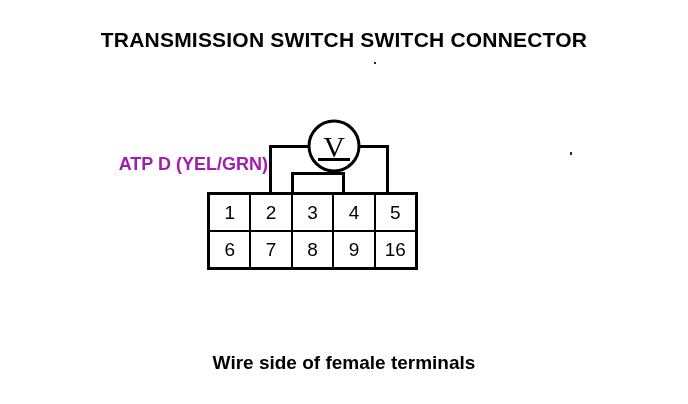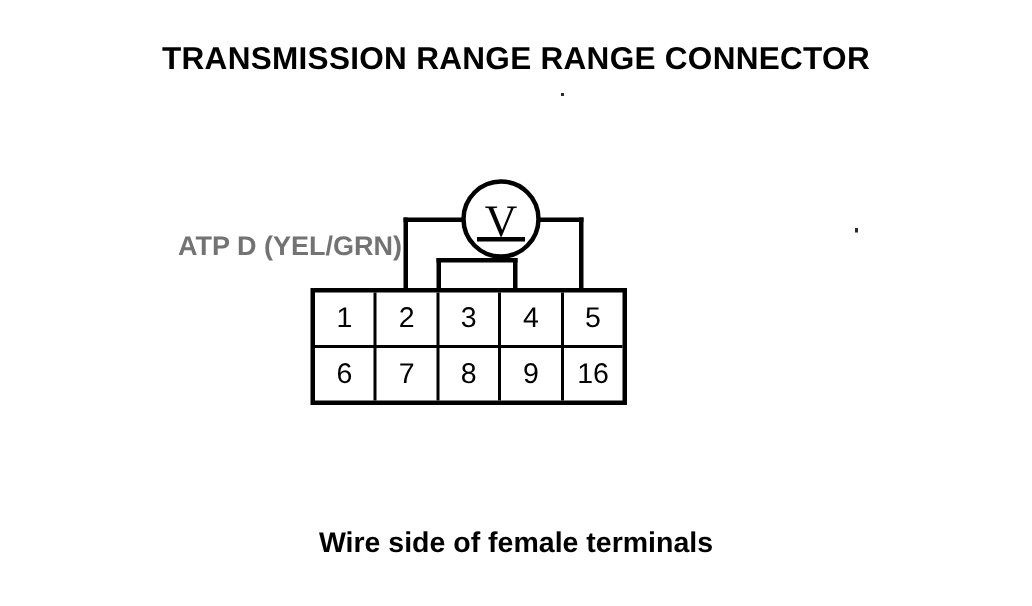--- a/index.html
+++ b/index.html
@@ -32,21 +32,21 @@
     letter-spacing: 0.2px;
     color: #000000;
     white-space: nowrap;
   }
 
   
   .side-label {
     position: absolute;
     font-size: 18px;
     font-weight: bold;
-    color: #737373;
+    color: #a21caf;
     white-space: nowrap;
     line-height: 1;
   }
   #label-left {
     right: 420px;
     top: 155px;
     text-align: right;
   }
   #label-right {
     left: 397px;
@@ -132,21 +132,21 @@
     background: #2a2a2a;
     width: 2px;
     height: 3px;
   }
 </style>
 </head>
 <body>
 
 <div id="page">
 
-  <div id="title">TRANSMISSION RANGE RANGE CONNECTOR</div>
+  <div id="title">TRANSMISSION SWITCH SWITCH CONNECTOR</div>
 
   <svg id="circuit" viewBox="0 0 688 404">
 
     <line x1="270.5" y1="145" x2="270.5" y2="194" stroke="#000" stroke-width="3"></line>
 
     <line x1="269" y1="146.5" x2="309" y2="146.5" stroke="#000" stroke-width="3"></line>
 
     <line x1="359" y1="146.5" x2="389" y2="146.5" stroke="#000" stroke-width="3"></line>
 
     <line x1="387.5" y1="145" x2="387.5" y2="194" stroke="#000" stroke-width="3"></line>

